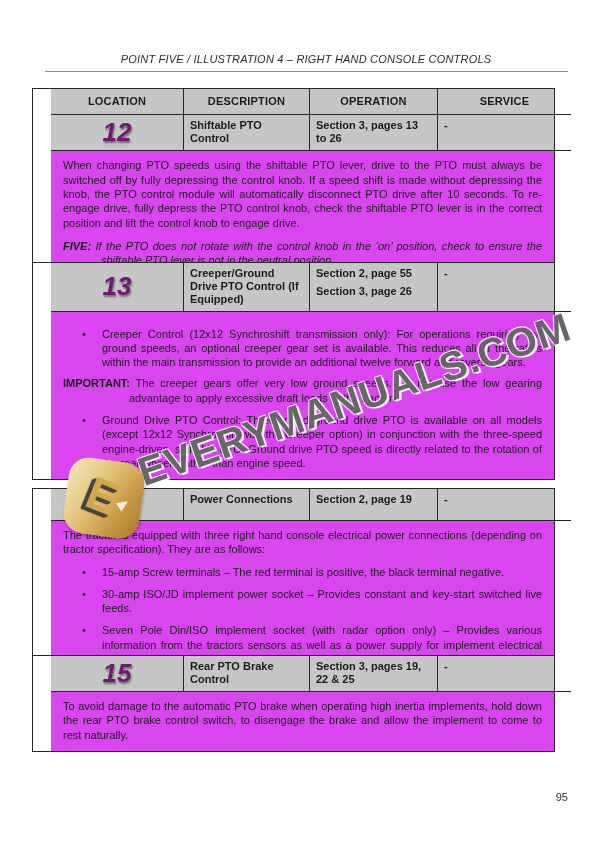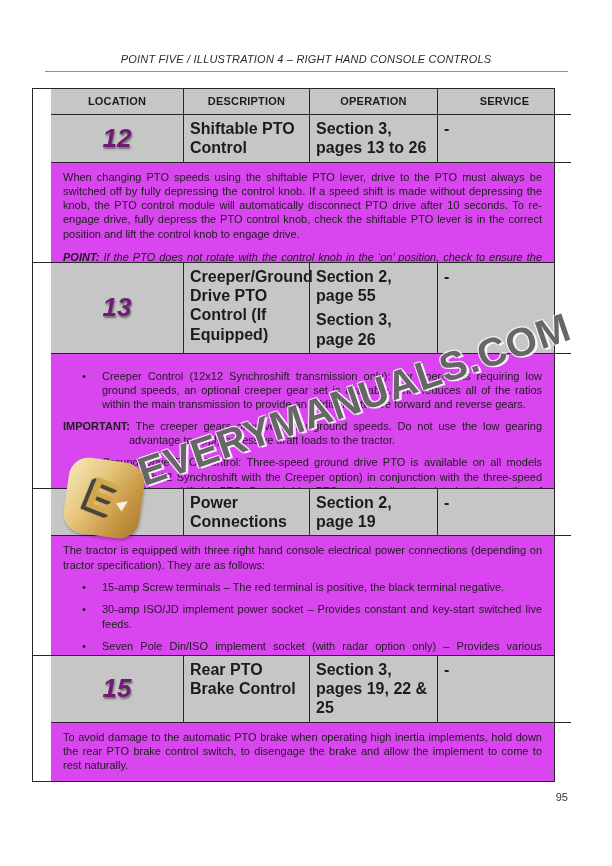--- a/index.html
+++ b/index.html
@@ -32,21 +32,21 @@
   }
   .grid {
     display:grid;
     grid-template-columns:133px 126px 128px 133px;
     background:#c6c6c6;
   }
   .grid .cell {
     border-right:1.2px solid #262626;
     border-bottom:1.2px solid #262626;
     padding:4px 6px;
-    font-size:16px; font-weight:bold; line-height:1.2;
+    font-size:11px; font-weight:bold; line-height:1.2;
     box-sizing:border-box;
   }
   .grid .cell:last-child { border-right:none; }
   .grid.hdr .cell {
     text-align:center; font-size:11px; padding:6px 4px; letter-spacing:0.2px;
   }
   .row-min { min-height:32px; }
   .cell.loc {
     display:flex; align-items:center; justify-content:center;
     font-size:26px; font-style:italic; font-weight:bold; color:#701a75;
@@ -134,21 +134,21 @@
     <div class="grid">
       <div class="cell loc">12</div>
       <div class="cell">Shiftable PTO Control</div>
       <div class="cell">
         <div class="op-line">Section 3, pages 13 to 26</div>
       </div>
       <div class="cell">-</div>
     </div>
     <div class="bodytext">
       <p class="para">When changing PTO speeds using the shiftable PTO lever, drive to the PTO must always be switched off by fully depressing the control knob. If a speed shift is made without depressing the knob, the PTO control module will automatically disconnect PTO drive after 10 seconds. To re-engage drive, fully depress the PTO control knob, check the shiftable PTO lever is in the correct position and lift the control knob to engage drive.</p>
-      <div class="note"><span class="lbl">POINT:</span><span> If the PTO does not rotate with the control knob in the ‘on’ position, check to ensure the shiftable PTO lever is not in the neutral position.</span></div>
+      <div class="note"><span class="lbl">FIVE:</span><span> If the PTO does not rotate with the control knob in the ‘on’ position, check to ensure the shiftable PTO lever is not in the neutral position.</span></div>
     </div>
   </section>
 
   <section class="tbl" style="top:262px">
     <div class="grid">
       <div class="cell loc">13</div>
       <div class="cell">Creeper/Ground Drive PTO Control (If Equipped)</div>
       <div class="cell">
         <div class="op-line">Section 2, page 55</div>
         <div class="op-line">Section 3, page 26</div>

